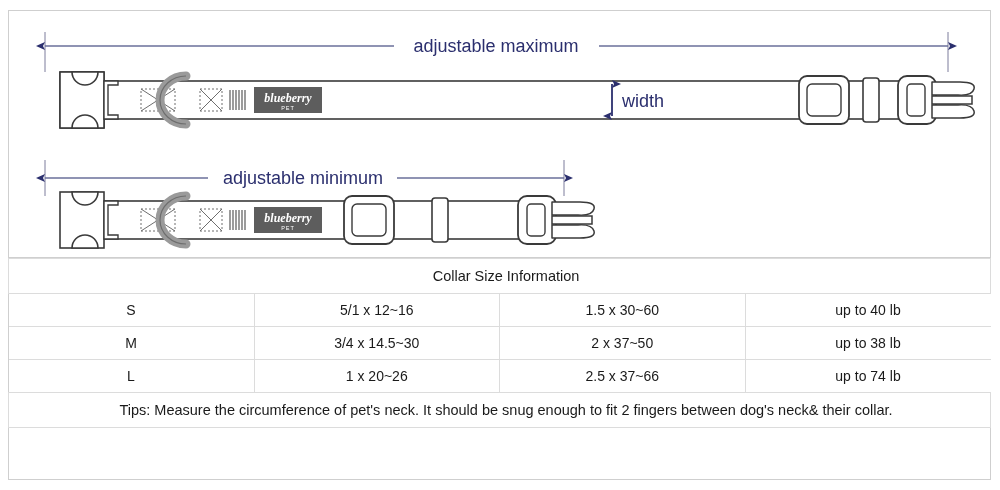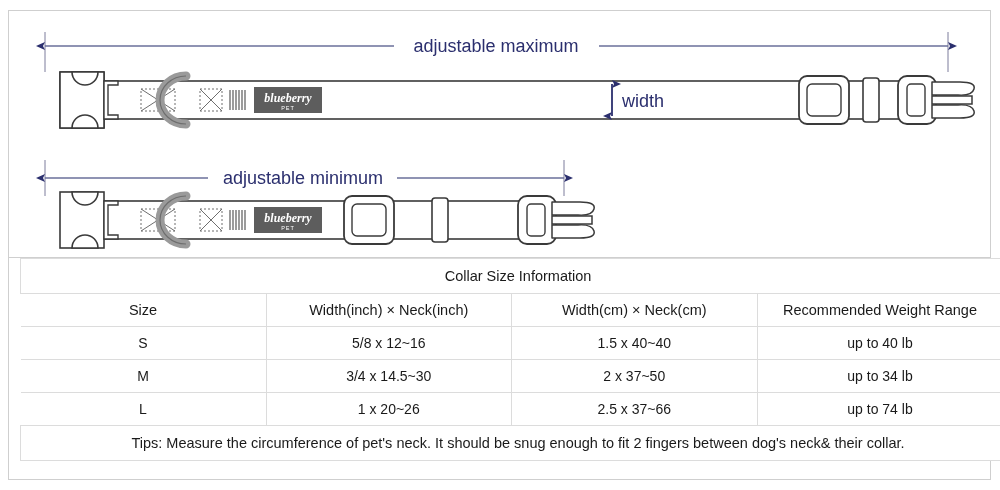--- a/index.html
+++ b/index.html
@@ -6,21 +6,21 @@
   body{width:1000px;height:490px;font-family:"Liberation Sans",sans-serif;color:#1a1a1a;}
   #root{position:relative;width:852px;height:490px;}
 
   .outer-frame{position:absolute;left:8px;top:10px;width:983px;height:470px;border:1px solid #cfcfcf;box-sizing:border-box;}
 
   
   .diagram{position:absolute;left:8px;top:10px;width:983px;height:248px;box-sizing:border-box;border-bottom:1px solid #cfcfcf;}
   .svgwrap{position:absolute;left:0;top:0;width:983px;height:248px;}
 
   
-  .table-region{position:absolute;left:8px;top:258px;width:983px;height:222px;box-sizing:border-box;padding-left:12px;}
+  .table-region{position:absolute;left:8px;top:258px;width:983px;height:222px;box-sizing:border-box;}
   table.sizes{border-collapse:collapse;width:983px;table-layout:fixed;}
   table.sizes td{border:1px solid #dcdcdc;text-align:center;color:#1a1a1a;background:#fff;}
   td.caption-cell{text-align:left;padding-left:14px;font-size:14.5px;height:32px;border-left:none;border-right:none;border-top:none;}
   tr.header-row td{height:30px;font-size:14.5px;}
   tr.data-row td{height:30px;font-size:14px;}
   td.col-size{width:97px;}
   td.col-inch{width:298px;}
   td.col-cm{width:323px;}
   td.col-weight{width:265px;}
   td.tips-cell{text-align:left;padding-left:14px;font-size:14.5px;height:32px;border-left:none;border-right:none;border-bottom:none;}
@@ -160,37 +160,31 @@
       </g>
     </svg>
   </div>
 
   <div class="table-region">
     <table class="sizes">
       <tbody>
         <tr>
           <td class="caption-cell" colspan="4">Collar Size Information</td>
         </tr>
-        <tr class="header-row">
-          <td class="col-size noborder-side">Size</td>
-          <td class="col-inch">Width(inch)  ×  Neck(inch)</td>
-          <td class="col-cm">Width(cm)  ×  Neck(cm)</td>
-          <td class="col-weight noborder-side">Recommended Weight Range</td>
-        </tr>
         <tr class="data-row">
           <td class="col-size noborder-side">S</td>
-          <td class="col-inch">5/8 x 12~16</td>
-          <td class="col-cm">1.5 x 40~40</td>
+          <td class="col-inch">5/1 x 12~16</td>
+          <td class="col-cm">1.5 x 30~60</td>
           <td class="col-weight noborder-side">up to 40 lb</td>
         </tr>
         <tr class="data-row">
           <td class="col-size noborder-side">M</td>
           <td class="col-inch">3/4 x 14.5~30</td>
           <td class="col-cm">2 x 37~50</td>
-          <td class="col-weight noborder-side">up to 34 lb</td>
+          <td class="col-weight noborder-side">up to 38 lb</td>
         </tr>
         <tr class="data-row">
           <td class="col-size noborder-side">L</td>
           <td class="col-inch">1 x 20~26</td>
           <td class="col-cm">2.5 x 37~66</td>
           <td class="col-weight noborder-side">up to 74 lb</td>
         </tr>
         <tr>
           <td class="tips-cell" colspan="4">Tips: Measure the circumference of pet's neck. It should be snug enough to fit 2 fingers between dog's neck&amp; their collar.</td>
         </tr>

